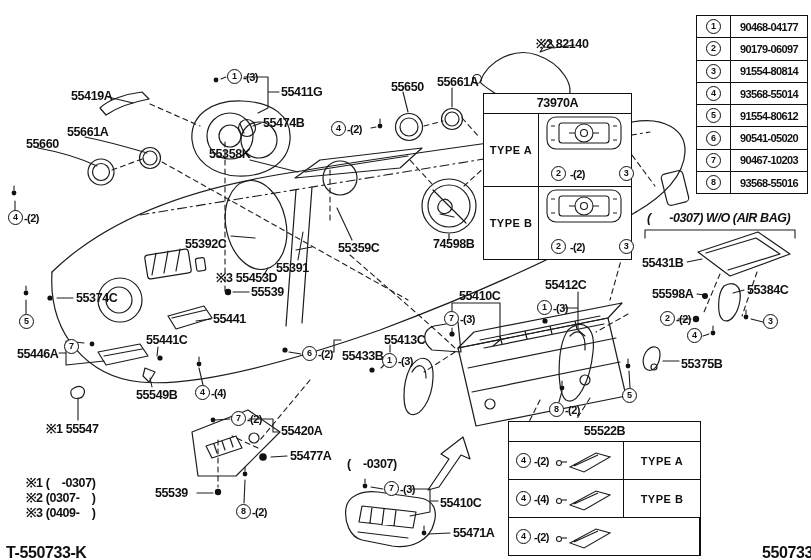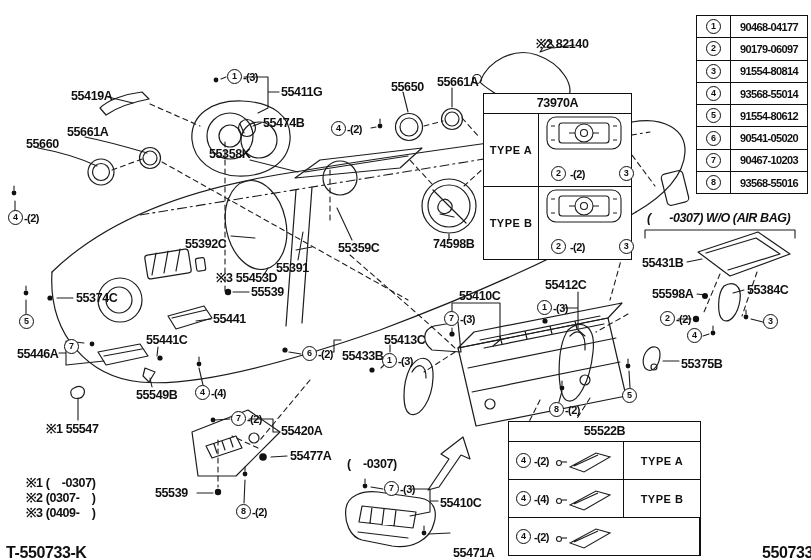--- a/index.html
+++ b/index.html
@@ -383,21 +383,21 @@
       <div class="plabel" style="left: 136px; top: 389px;">55549B</div>
       <div class="plabel" style="left: 46px; top: 423px;">※1 55547</div>
       <div class="plabel" style="left: 281px; top: 425px;">55420A</div>
       <div class="plabel" style="left: 290px; top: 450px;">55477A</div>
       <div class="plabel" style="left: 155px; top: 487px;">55539</div>
       <div class="plabel" style="left: 342px; top: 335px; margin-top: 15px;">55433B</div>
       <div class="plabel" style="left: 384px; top: 334px;">55413C</div>
       <div class="plabel" style="left: 459px; top: 290px;">55410C</div>
       <div class="plabel" style="left: 545px; top: 279px;">55412C</div>
       <div class="plabel" style="left: 440px; top: 497px;">55410C</div>
-      <div class="plabel" style="left: 453px; top: 527px; margin-top: 20px;">55471A</div>
+      <div class="plabel" style="left: 453px; top: 527px;">55471A</div>
       <div class="plabel" style="left: 347px; top: 458px;">(    -0307)</div>
       <div class="plabel" style="left: 647px; top: 212px; font-style: italic;">(      -0307) W/O (AIR BAG)</div>
       <div class="plabel" style="left: 642px; top: 257px;">55431B</div>
       <div class="plabel" style="left: 652px; top: 288px;">55598A</div>
       <div class="plabel" style="left: 747px; top: 284px;">55384C</div>
       <div class="plabel" style="left: 681px; top: 358px;">55375B</div>
       <div class="plabel" style="left: 26px; top: 477px;">※1 (    -0307)</div>
       <div class="plabel" style="left: 26px; top: 492px;">※2 (0307-    )</div>
       <div class="plabel" style="left: 26px; top: 507px;">※3 (0409-    )</div>
       <div class="callout" style="left: 227px; top: 69px;">

